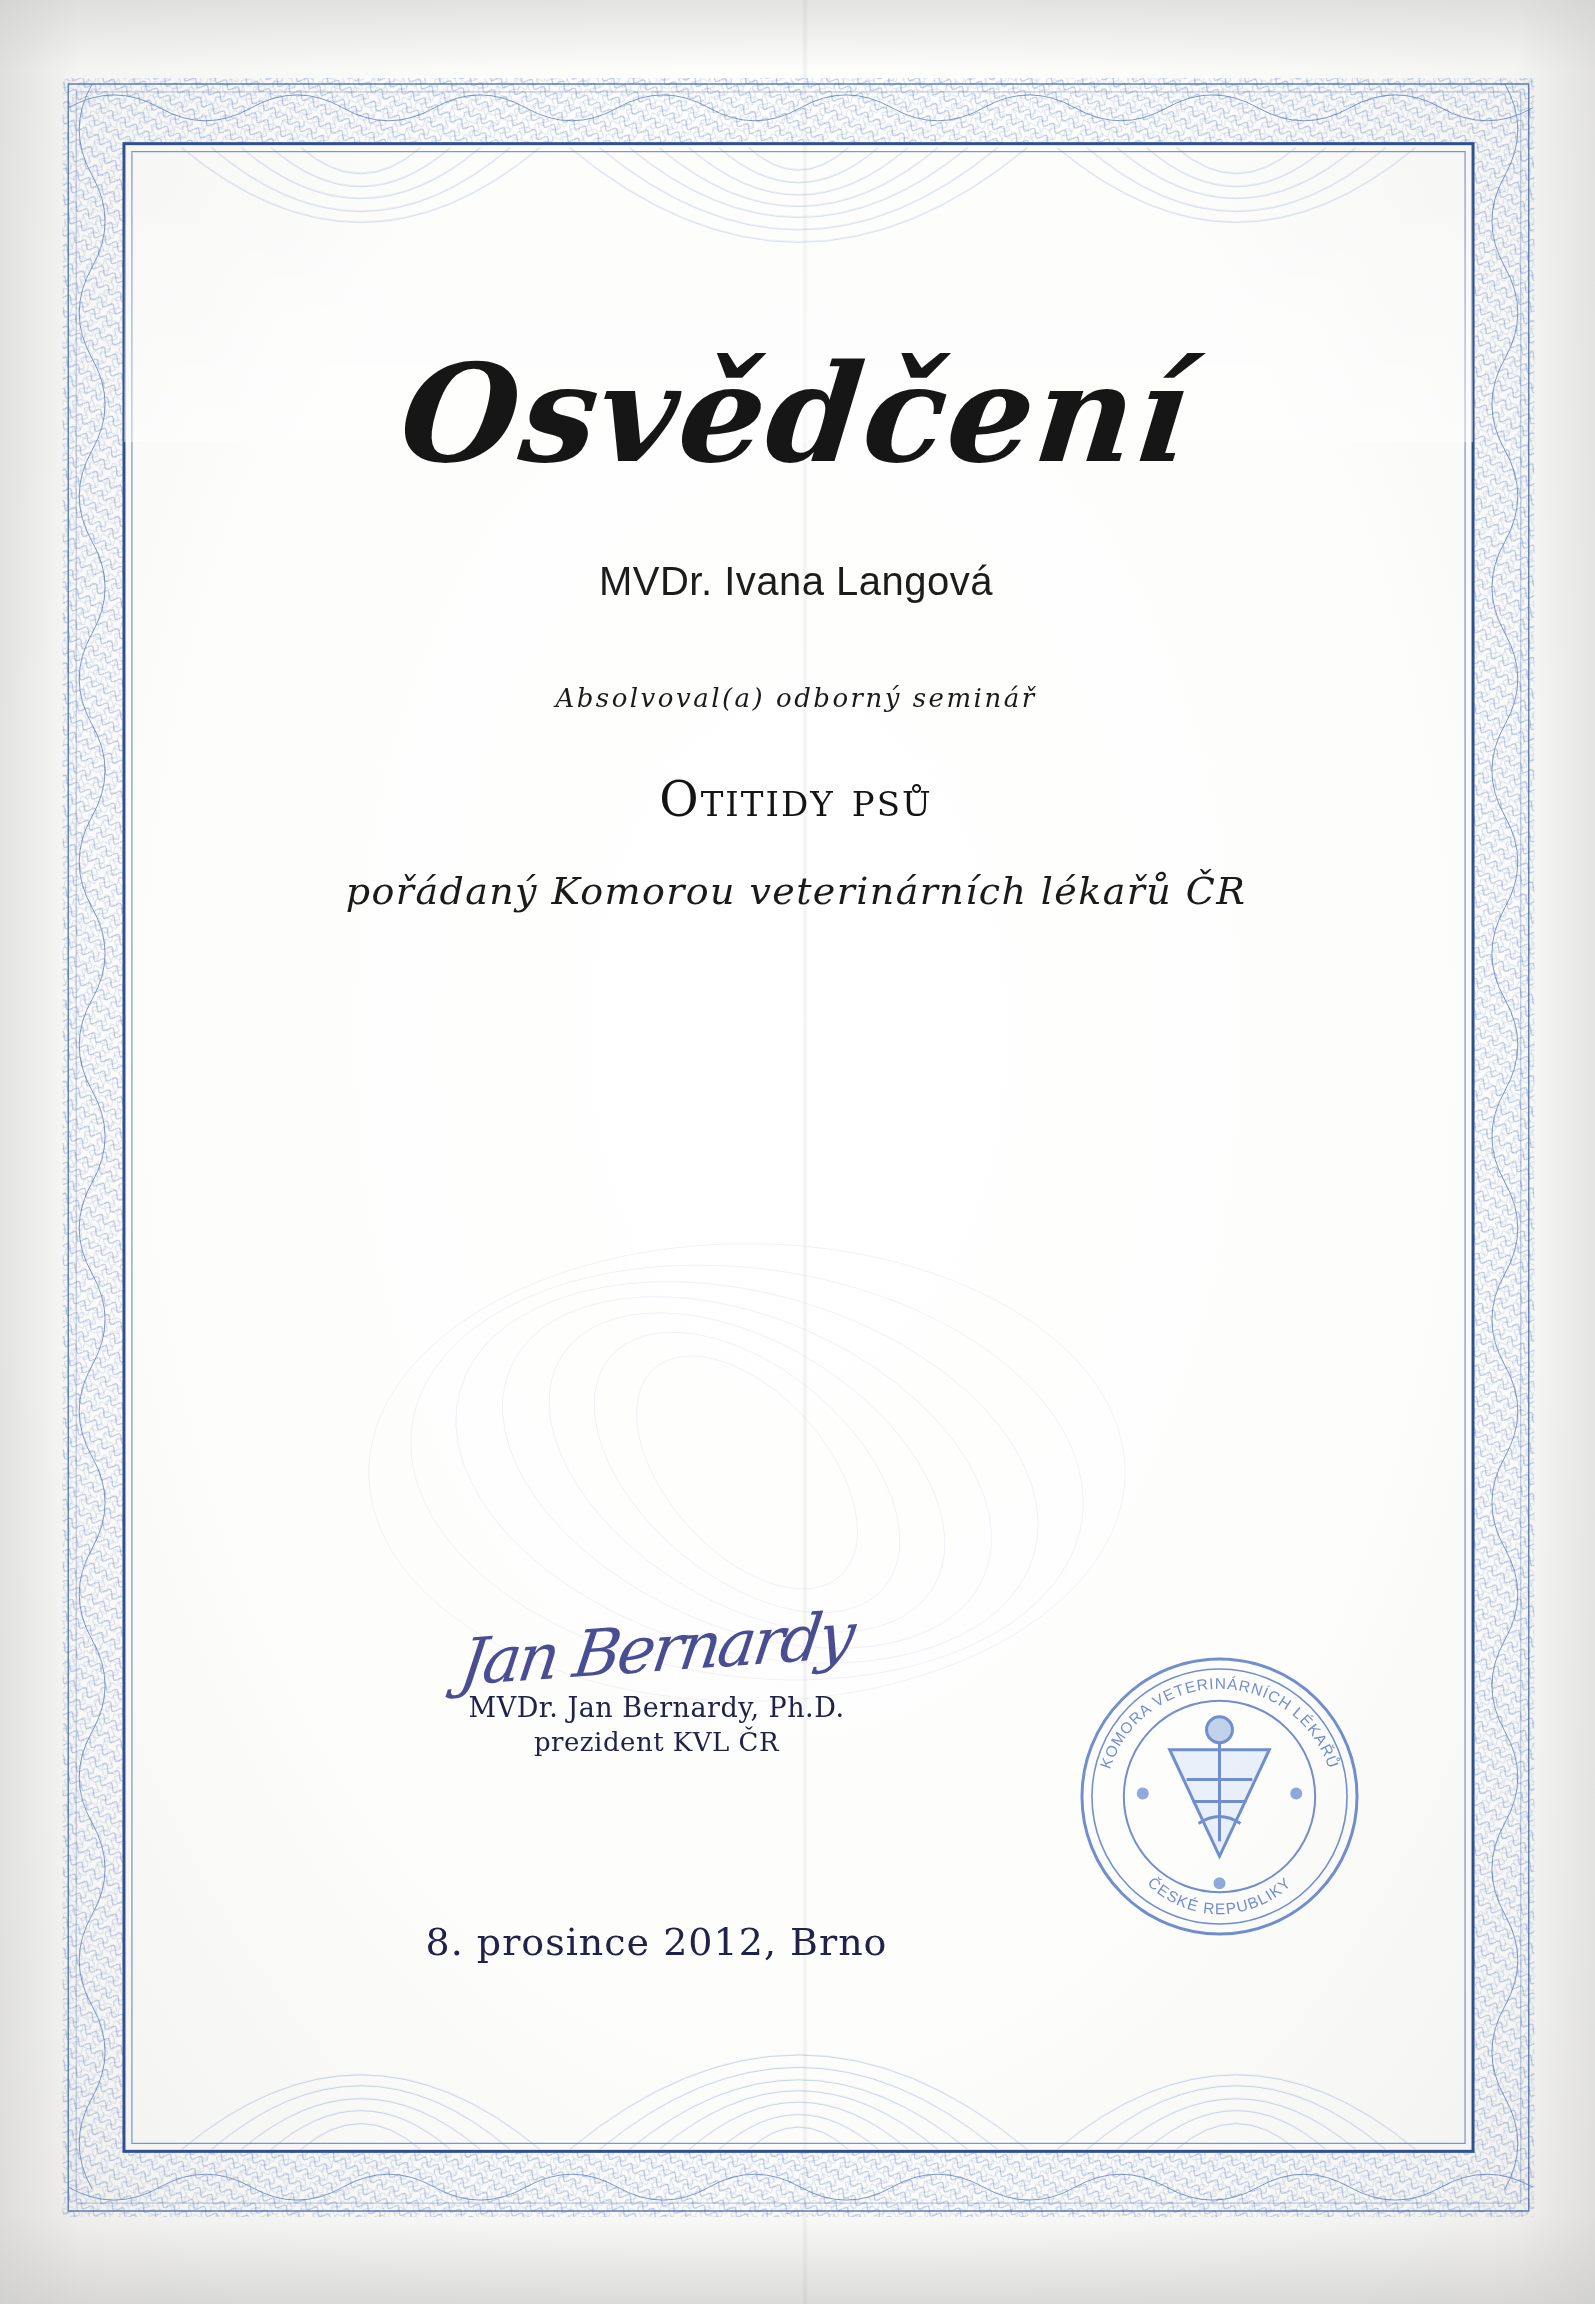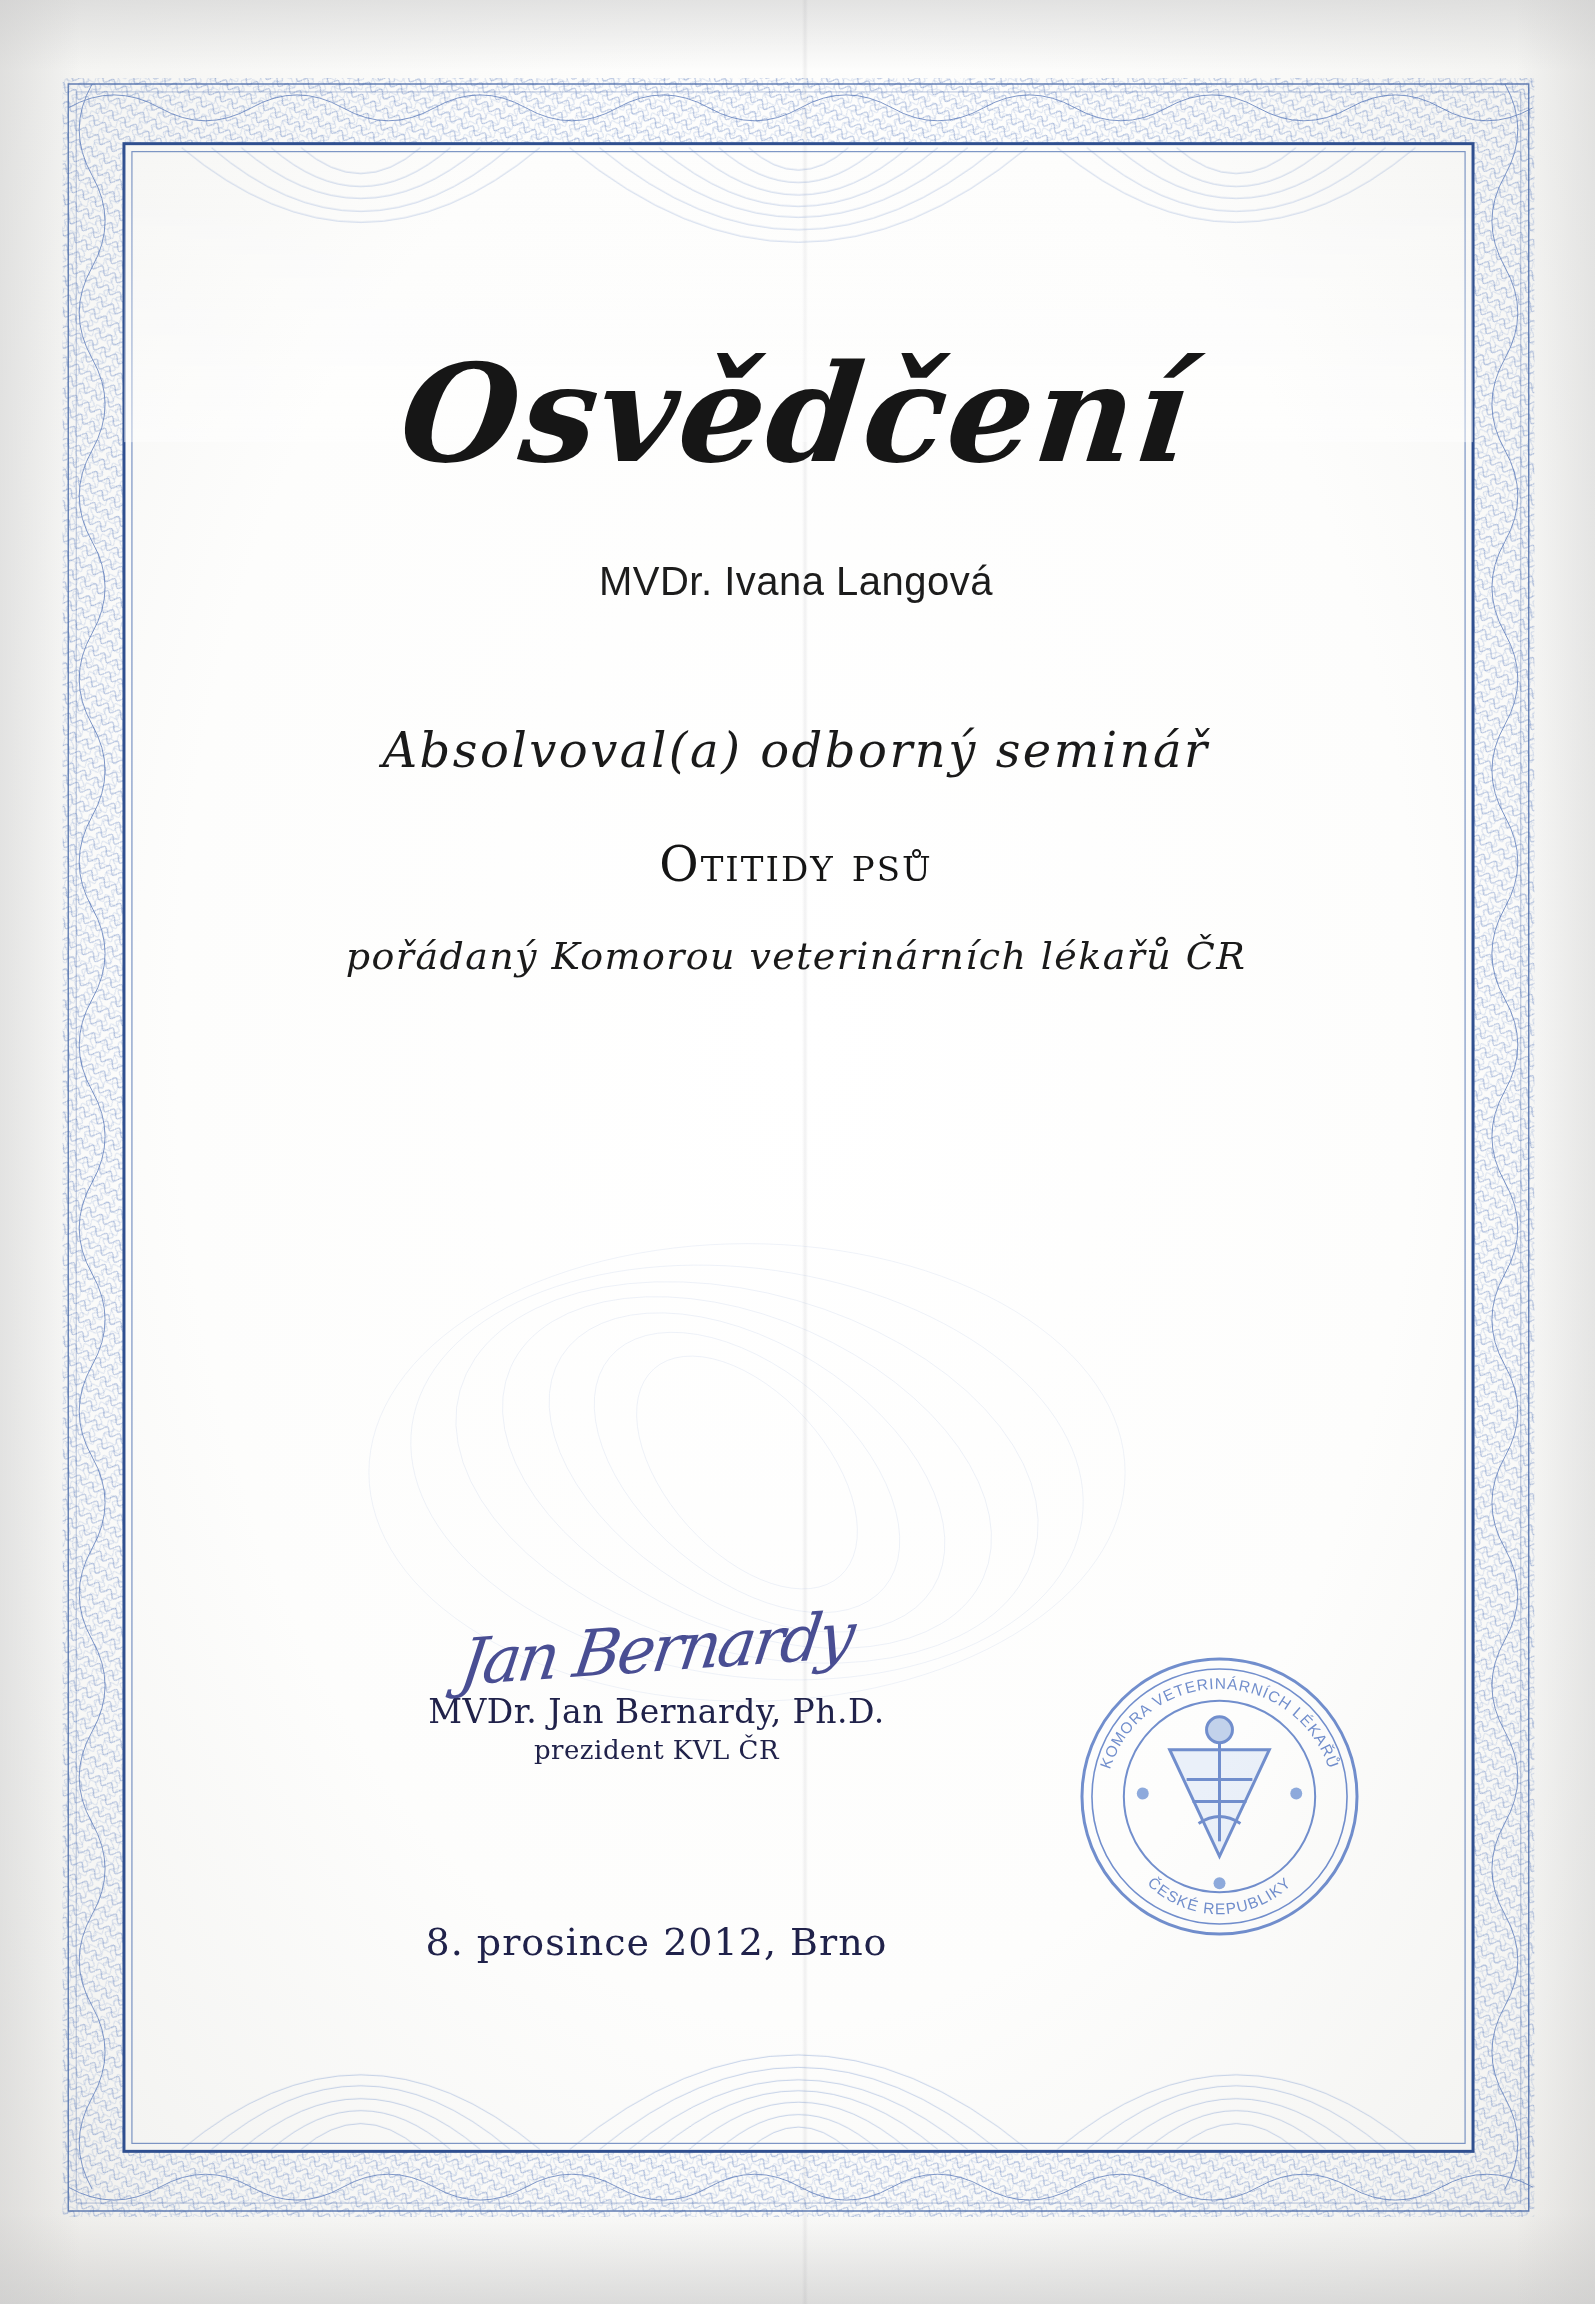--- a/index.html
+++ b/index.html
@@ -84,24 +84,24 @@
   .recipient {
     margin-top: 78px;
     font-family: "Liberation Sans", sans-serif;
     font-size: 40px;
     font-weight: 400;
     color: #1c1c1c;
     letter-spacing: 0.5px;
   }
 
   .line-absolved {
-    margin-top: 118px;
+    margin-top: 79px;
     font-family: "DejaVu Serif", serif;
     font-style: italic;
-    font-size: 48px;
+    font-size: 26px;
     letter-spacing: 2.5px;
     color: #1a1a1a;
   }
 
   .seminar-title {
     margin-top: 58px;
     font-family: "DejaVu Serif", serif;
     font-size: 48px;
     font-variant: small-caps;
     letter-spacing: 2px;
@@ -132,21 +132,21 @@
     font-size: 64px;
     color: #3a3f8a;
     transform: rotate(-4deg) skewX(-12deg);
     letter-spacing: -3px;
     opacity: 0.92;
     white-space: nowrap;
   }
   .sign-name {
     margin-top: 6px;
     font-family: "DejaVu Serif", serif;
-    font-size: 33px;
+    font-size: 27px;
     color: #20224a;
     letter-spacing: 0.5px;
   }
   .sign-role {
     margin-top: 4px;
     font-family: "DejaVu Serif", serif;
     font-size: 26px;
     color: #20224a;
     letter-spacing: 0.5px;
   }

